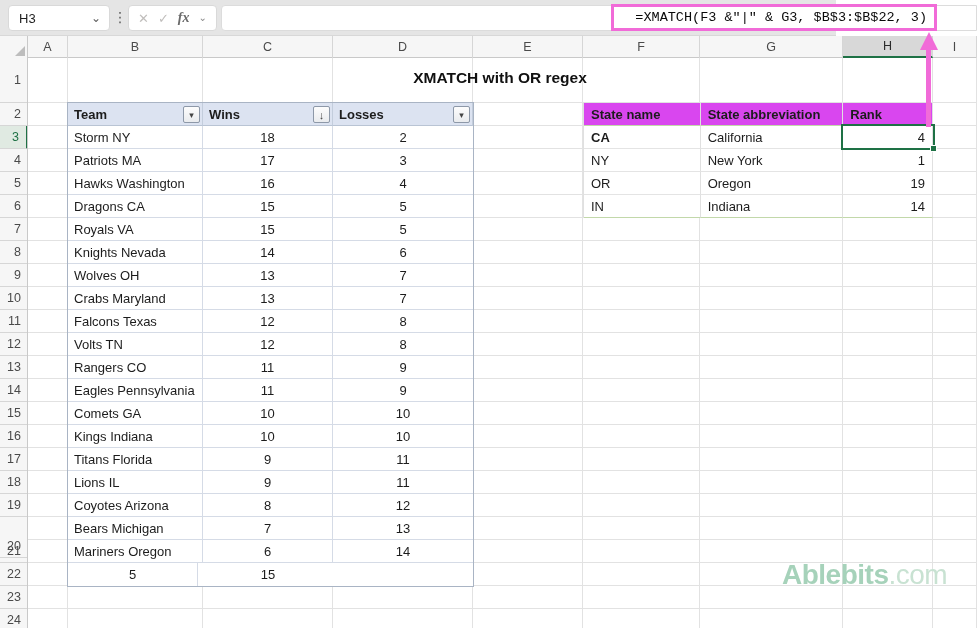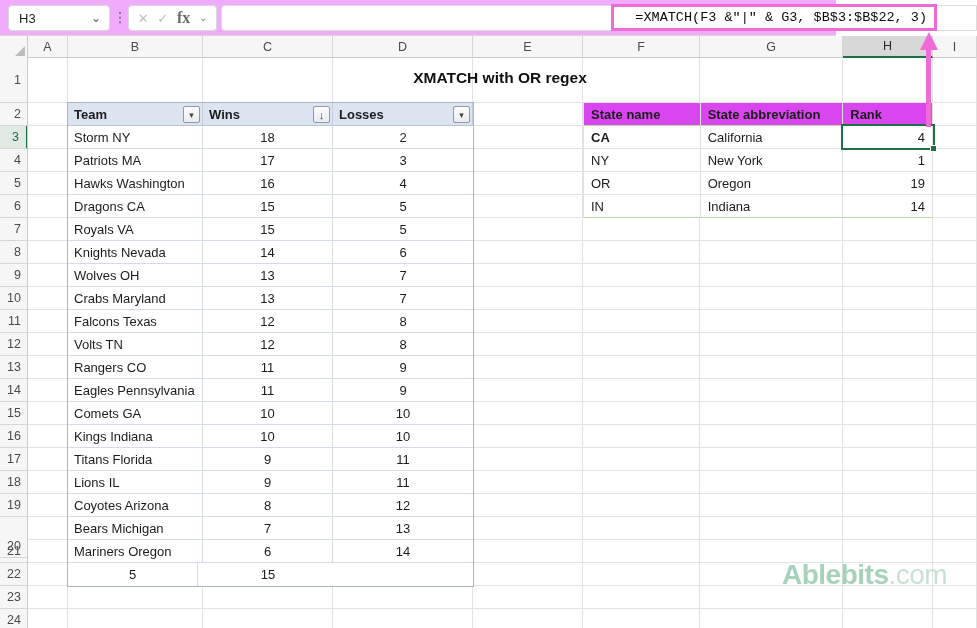--- a/index.html
+++ b/index.html
@@ -1,27 +1,27 @@
 <!DOCTYPE html>
 <html><head>
 <meta charset="utf-8">
 <style>
   * { margin:0; padding:0; box-sizing:border-box; }
   body { font-family:"Liberation Sans", sans-serif; background:#fff; }
   .app { position:relative; width:977px; height:628px; background:#fff; overflow:hidden; }
 
   
-  .topbar { position:absolute; left:0; top:0; width:836px; height:36px; background:#f0abfc; border-bottom:1px solid #d8d8d8; }
+  .topbar { position:absolute; left:0; top:0; width:836px; height:36px; background:#e5e5e5; border-bottom:1px solid #d8d8d8; }
   .namebox { position:absolute; left:8px; top:5px; width:102px; height:26px; background:#fff; border:1px solid #d9d9d9; border-radius:4px; display:flex; align-items:center; }
   .nb-text { padding-left:10px; font-size:13px; color:#1f1f1f; flex:1; }
   .nb-chev { color:#5f5f5f; font-size:12px; padding-right:8px; line-height:10px; }
   .kebab { position:absolute; left:113px; top:9px; width:12px; text-align:center; color:#5a5a5a; font-size:14px; letter-spacing:0; }
   .fnbox { position:absolute; left:128px; top:5px; width:89px; height:26px; background:#fff; border:1px solid #d9d9d9; border-radius:4px; display:flex; align-items:center; justify-content:space-evenly; }
   .fn-x, .fn-check { color:#c0bebc; font-size:13px; }
-  .fn-fx { font-family:"Liberation Serif", serif; font-weight:bold; color:#6b6b6b; font-size:16px; }
+  .fn-fx { font-family:"Liberation Serif", serif; font-style:italic; font-weight:bold; color:#6b6b6b; font-size:14px; }
   .fn-chev { color:#8a8a8a; font-size:10px; line-height:8px; }
   .fbar { position:absolute; left:221px; top:5px; width:756px; height:26px; background:#fff; border:1px solid #dcdcdc; border-radius:4px 0 0 4px; }
   .pinkbox { position:absolute; left:611px; top:4px; width:326px; height:27px; border:3px solid #f16bd8; display:flex; align-items:center; justify-content:flex-end; padding-right:7px; background:#fff; }
   .ftext { font-family:"Liberation Mono", monospace; font-size:13.5px; color:#0a0a0a; white-space:nowrap; }
 
   
   .arrow-head { position:absolute; left:920px; top:32px; width:0; height:0; border-left:9px solid transparent; border-right:9px solid transparent; border-bottom:18px solid #f16bd8; z-index:60; }
   .arrow-shaft { position:absolute; left:926px; top:48px; width:5px; height:79px; background:#f16bd8; z-index:60; }
 
   

